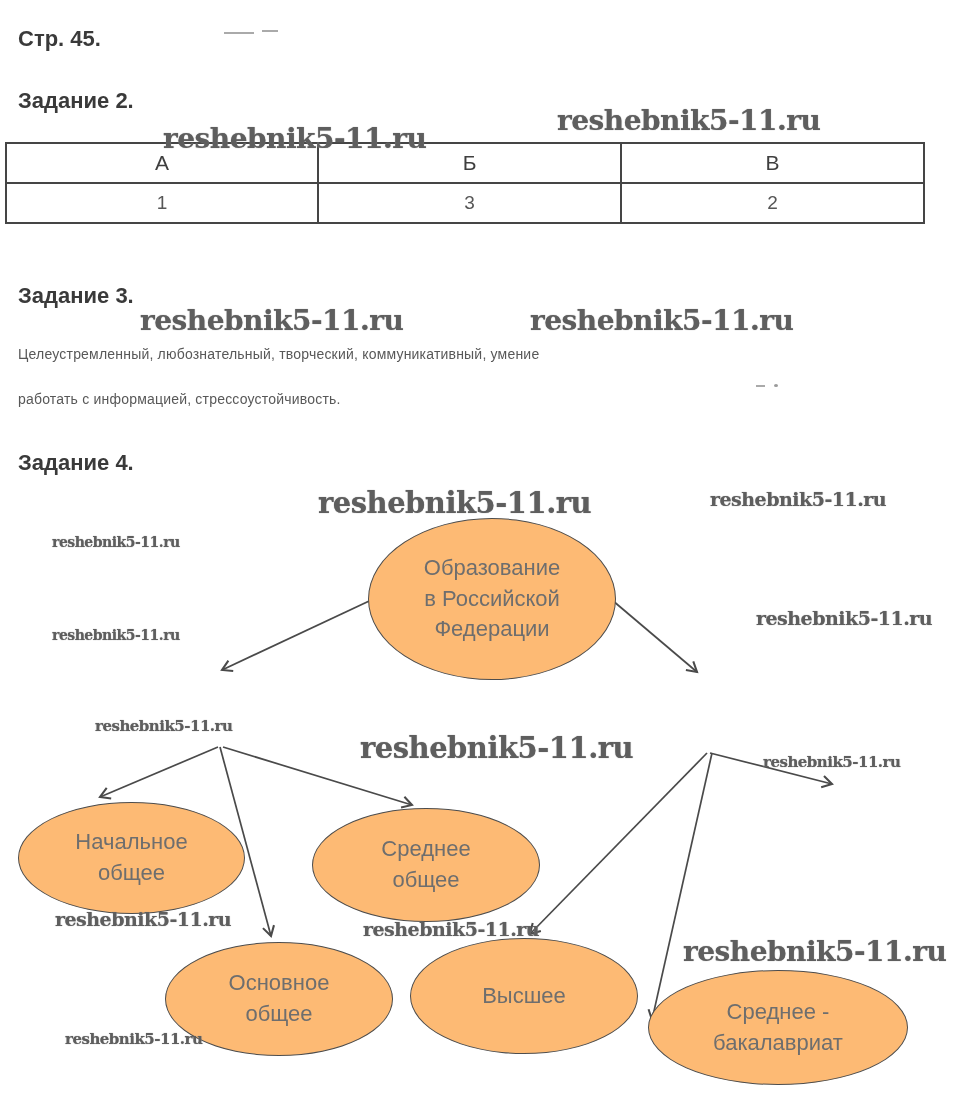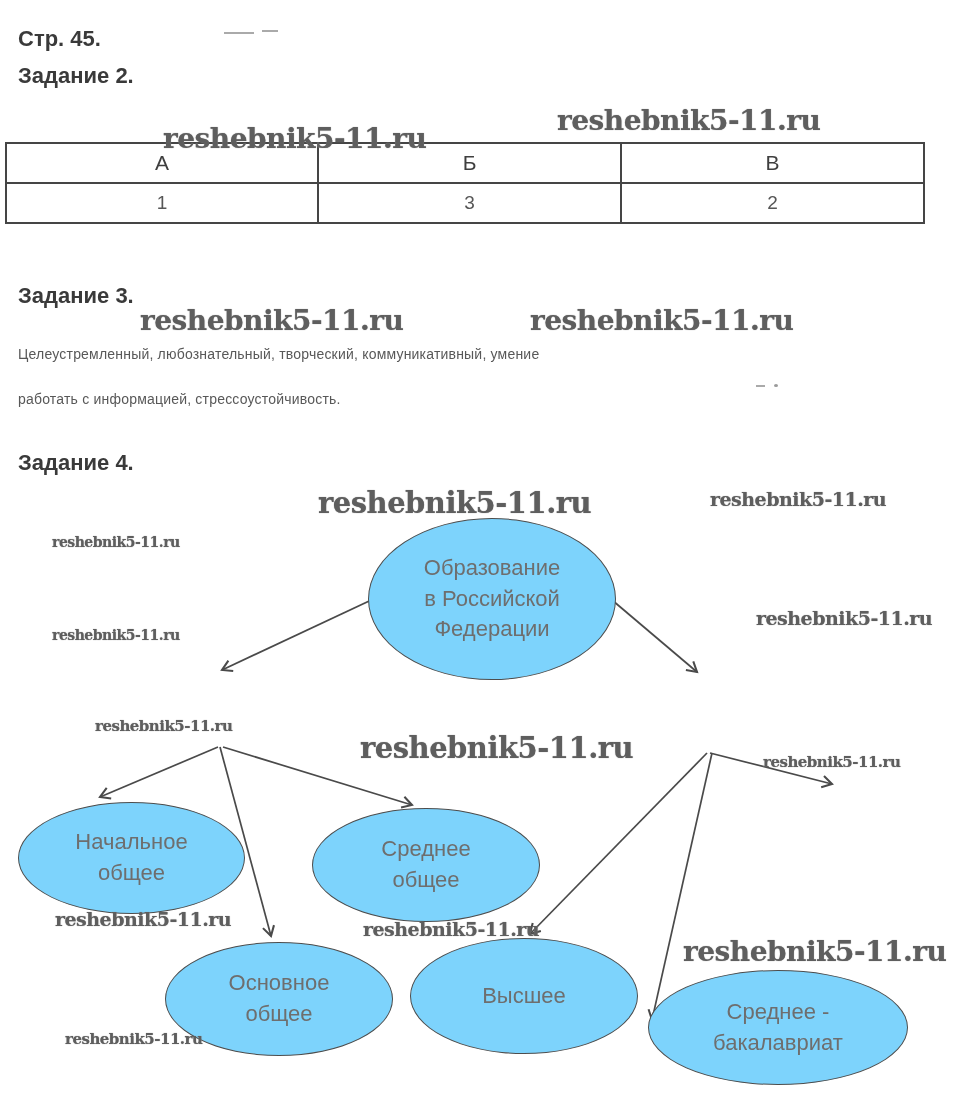--- a/index.html
+++ b/index.html
@@ -6,38 +6,38 @@
   .page{position:relative;width:977px;height:1109px;background:#fff;
         font-family:"Liberation Sans",sans-serif;overflow:hidden;margin-top:20px;}
   .heading{position:absolute;font-size:22px;font-weight:700;color:#3a3a3a;white-space:nowrap;}
   .bodyline{position:absolute;font-size:14px;color:#585858;white-space:nowrap;letter-spacing:0.2px;}
   .wm{position:absolute;font-family:"DejaVu Serif",serif;font-weight:700;color:#5e5e5e;
       white-space:nowrap;z-index:30;letter-spacing:-0.5px;text-shadow:0 0 1px #8a8a8a;}
   table.ans{position:absolute;left:5px;top:122px;width:920px;border-collapse:collapse;z-index:5;table-layout:fixed;}
   table.ans td{border:2px solid #454545;height:38px;text-align:center;vertical-align:middle;padding:0;}
   td.hdr{font-size:21px;color:#3f3f3f;}
   td.val{font-size:19px;color:#565656;}
-  .node{position:absolute;border:1.6px solid #4d4d4d;border-radius:50%;background:#7dd3fc;
+  .node{position:absolute;border:1.6px solid #4d4d4d;border-radius:50%;background:#fdba74;
         display:flex;align-items:center;justify-content:center;text-align:center;
         z-index:10;color:#6e6e6e;font-size:22px;line-height:1.4;}
   .nlabel{display:block;}
   svg.conn{position:absolute;left:0;top:0;z-index:8;}
   .stray{position:absolute;border-top:2px solid #aaaaaa;z-index:2;}
   .straydot{position:absolute;width:4px;height:3px;background:#9a9a9a;border-radius:50%;z-index:2;}
 </style>
 </head>
 <body>
 
 <div class="page">
 
   <div class="heading" style="left:18px;top:6px">Стр. 45.</div>
   <div class="stray" style="left:224px;top:12px;width:30px"></div>
   <div class="stray" style="left:262px;top:10px;width:16px"></div>
 
-  <div class="heading" style="left:18px;top:43px">Задание 2.</div>
+  <div class="heading" style="left:18px;top:68px">Задание 2.</div>
 
   <div class="wm" style="left:163px;top:102px;font-size:28px">reshebnik5-11.ru</div>
   <div class="wm" style="left:557px;top:84px;font-size:28px">reshebnik5-11.ru</div>
 
   <table class="ans">
     <colgroup>
         <col style="width:34%">
         <col style="width:33%">
         <col style="width:33%">
       </colgroup>

